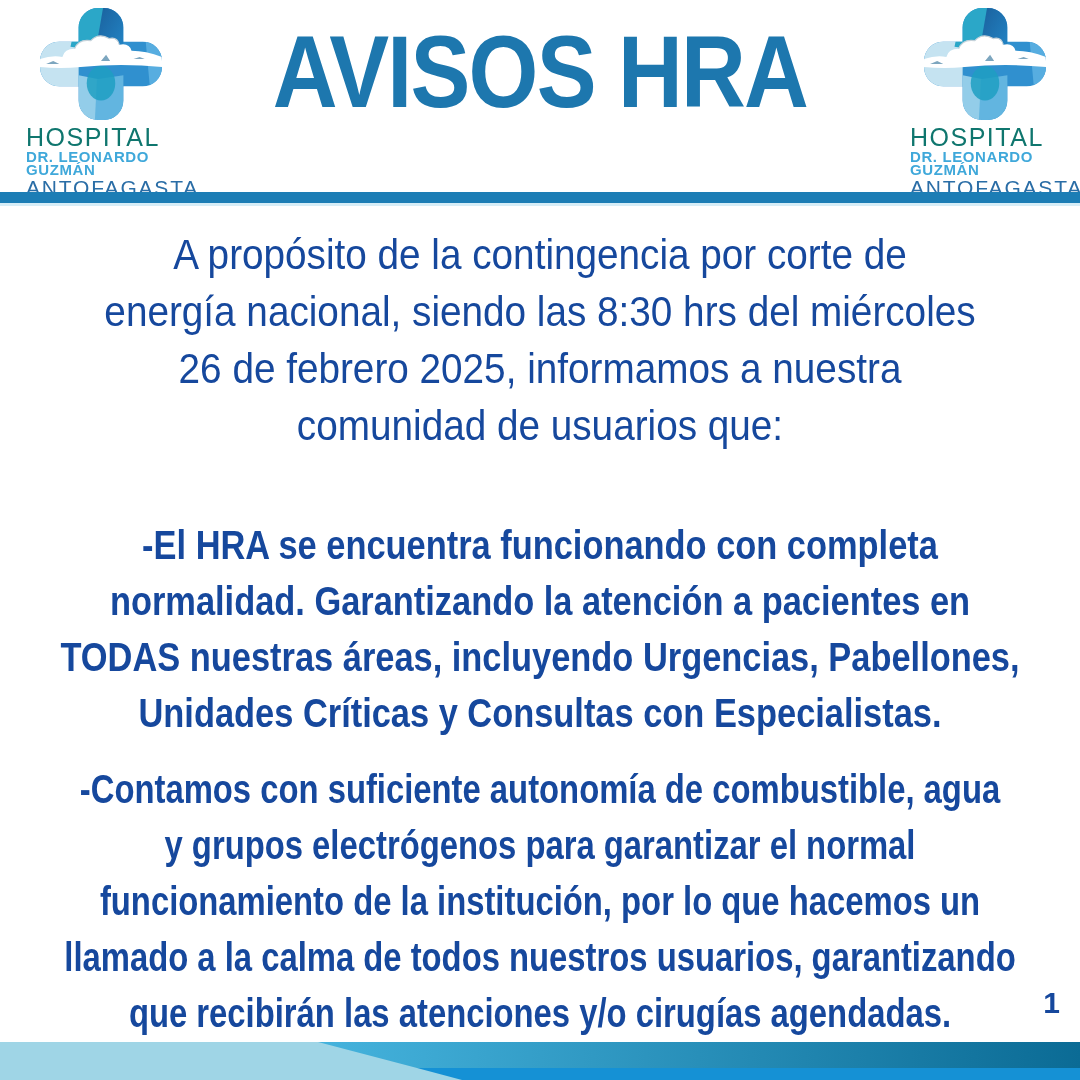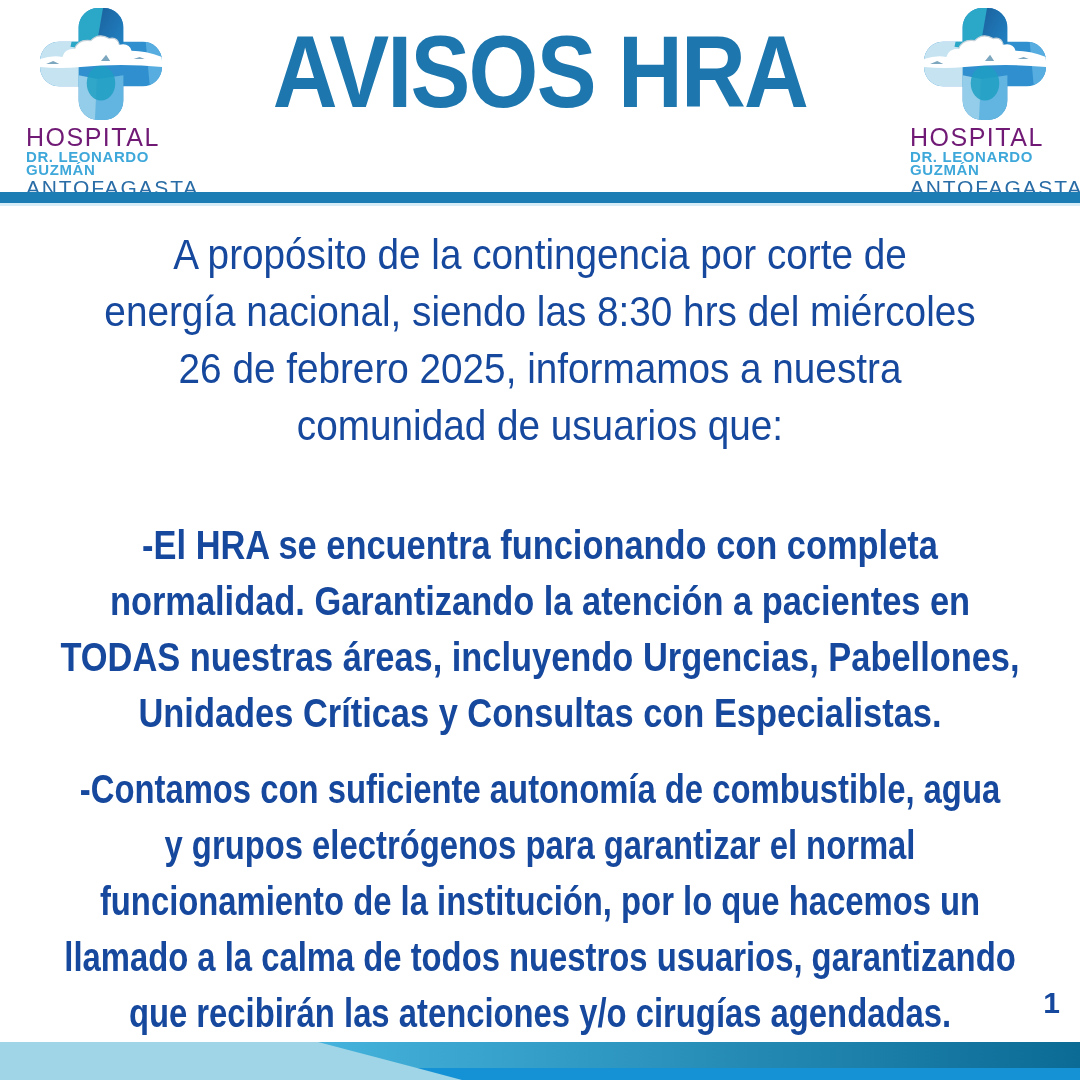--- a/index.html
+++ b/index.html
@@ -11,21 +11,21 @@
     overflow:hidden;
     font-family:"Liberation Sans", sans-serif;
   }
 
   
   .logo{position:absolute;top:8px;width:150px;text-align:left;}
   .logo.left{left:26px;}
   .logo.right{right:20px;}
   .logo svg{display:block;margin:0 auto 4px auto;width:122px;height:112px;}
   .logo-hospital{
-    color:#701a75;font-size:25px;font-weight:400;letter-spacing:1.5px;line-height:26px;
+    color:#0f766e;font-size:25px;font-weight:400;letter-spacing:1.5px;line-height:26px;
   }
   .logo-sub{
     color:#3fa8da;font-size:15px;font-weight:700;letter-spacing:0.6px;line-height:13px;
   }
   .logo-city{
     color:#2a6da6;font-size:21px;font-weight:400;letter-spacing:1.8px;line-height:24px;text-align:center;
   }
   .title{
     position:absolute;top:14px;left:0;width:1080px;
     margin:0;text-align:center;white-space:nowrap;

